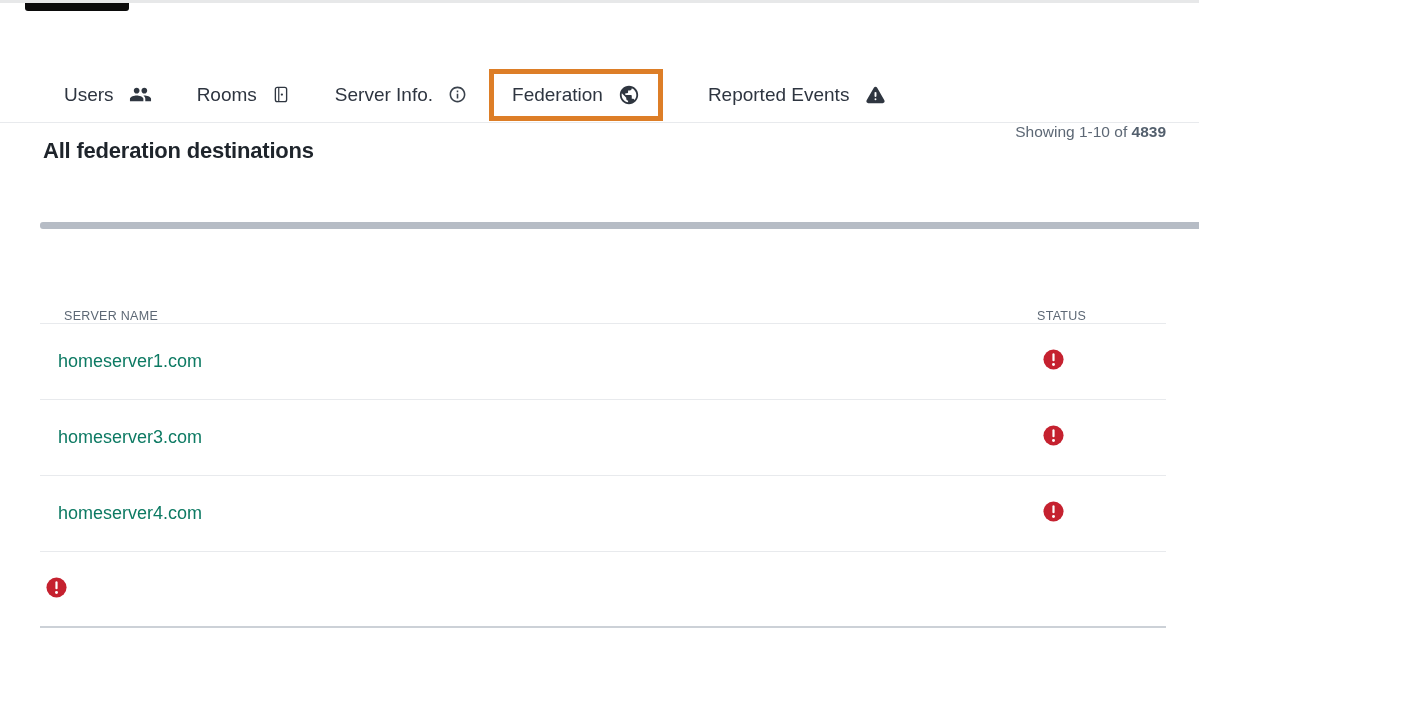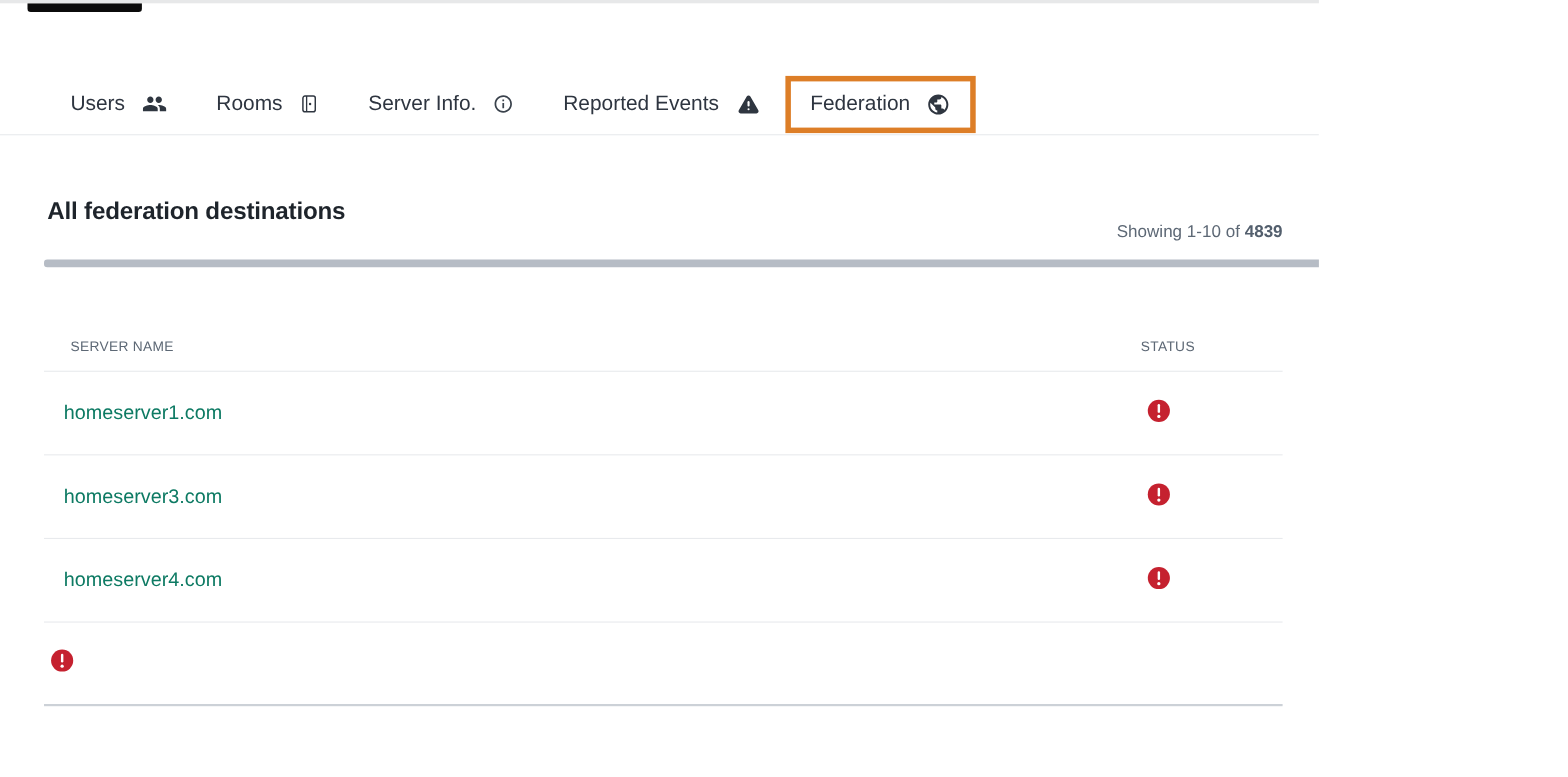--- a/index.html
+++ b/index.html
@@ -23,31 +23,31 @@
     display:flex; align-items:center; gap:15px;
     font-size:19px; color:#2e3540; cursor:pointer; white-space:nowrap;
     background:none; border:none; padding:0; font-family:inherit;
   }
   .tab .ticon { display:flex; align-items:center; }
   .tab-federation {
     border:5px solid #dd7e27; height:52px; padding:0 18px; margin-left:-23px;
   }
   
   .head-row {
-    display:flex; align-items:flex-end; justify-content:space-between;
-    height:97px; margin:0 33px 16px 43px;
+    display:flex; align-items:flex-start; justify-content:space-between;
+    height:97px; margin:0 33px 2px 43px;
   }
   .page-title { font-size:22px; font-weight:700; color:#1e242b; letter-spacing:-0.2px; }
   .showing { font-size:15.5px; color:#5d6875; }
   .showing b { color:#535f6d; }
   
   .thick-bar { margin-left:40px; width:1352px; height:7px; background:#b6bcc5; border-radius:3px; }
   
   .thead {
-    display:flex; align-items:flex-end; height:95px; padding-bottom:15px;
+    display:flex; align-items:flex-end; height:95px; 
     margin:0 33px 0 40px; border-bottom:1px solid #e8eaed;
   }
   .th { font-size:12.5px; letter-spacing:0.3px; color:#5d6875; }
   .col-name { width:997px; padding-left:24px; }
   .trow {
     display:flex; align-items:center; height:76px;
     margin:0 33px 0 40px; border-bottom:1px solid #e8eaed;
   }
   .trow:last-child { border-bottom:2px solid #ccd1d7; }
   .cell-name { width:997px; padding-left:18px; }
@@ -87,36 +87,36 @@
 
     <button class="tab">
       <span>Server Info.</span>
       <span class="ticon">
         <svg width="19" height="19" viewBox="0 0 24 24">
             <path fill="#3a424c" d="M11 7h2v2h-2zm0 4h2v6h-2zm1-9C6.48 2 2 6.48 2 12s4.48 10 10 10 10-4.48 10-10S17.52 2 12 2zm0 18c-4.41 0-8-3.59-8-8s3.59-8 8-8 8 3.59 8 8-3.59 8-8 8z"></path>
           </svg>
       </span>
     </button>
 
+    <button class="tab tab-federation">
+      <span>Federation</span>
+      <span class="ticon">
+        <svg width="22" height="22" viewBox="0 0 24 24">
+            <path fill="#2f3640" d="M12 2C6.48 2 2 6.48 2 12s4.48 10 10 10 10-4.48 10-10S17.52 2 12 2zm-1 17.93c-3.95-.49-7-3.85-7-7.93 0-.62.08-1.21.21-1.79L9 15v1c0 1.1.9 2 2 2v1.93zm6.9-2.54c-.26-.81-1-1.39-1.9-1.39h-1v-3c0-.55-.45-1-1-1H8v-2h2c.55 0 1-.45 1-1V7h2c1.1 0 2-.9 2-2v-.41c2.93 1.19 5 4.06 5 7.41 0 2.08-.8 3.97-2.1 5.39z"></path>
+          </svg>
+      </span>
+    </button>
+
     <button class="tab">
       <span>Reported Events</span>
       <span class="ticon">
         <svg width="23" height="23" viewBox="0 0 24 24">
             <path d="M4.47 21h15.06c1.54 0 2.5-1.67 1.73-3L13.73 5c-.77-1.33-2.69-1.33-3.46 0L2.74 18c-.77 1.33.19 3 1.73 3z" fill="#2f3640"></path>
             <rect x="11" y="9.3" width="2" height="5.2" rx="1" fill="#fff"></rect>
             <rect x="11" y="16" width="2" height="2" rx="1" fill="#fff"></rect>
-          </svg>
-      </span>
-    </button>
-
-    <button class="tab tab-federation">
-      <span>Federation</span>
-      <span class="ticon">
-        <svg width="22" height="22" viewBox="0 0 24 24">
-            <path fill="#2f3640" d="M12 2C6.48 2 2 6.48 2 12s4.48 10 10 10 10-4.48 10-10S17.52 2 12 2zm-1 17.93c-3.95-.49-7-3.85-7-7.93 0-.62.08-1.21.21-1.79L9 15v1c0 1.1.9 2 2 2v1.93zm6.9-2.54c-.26-.81-1-1.39-1.9-1.39h-1v-3c0-.55-.45-1-1-1H8v-2h2c.55 0 1-.45 1-1V7h2c1.1 0 2-.9 2-2v-.41c2.93 1.19 5 4.06 5 7.41 0 2.08-.8 3.97-2.1 5.39z"></path>
           </svg>
       </span>
     </button>
   </nav>
 
   <div class="head-row">
     <h1 class="page-title">All federation destinations</h1>
     <div class="showing">
       <span>Showing 1-10 of</span>
       <b>4839</b>

